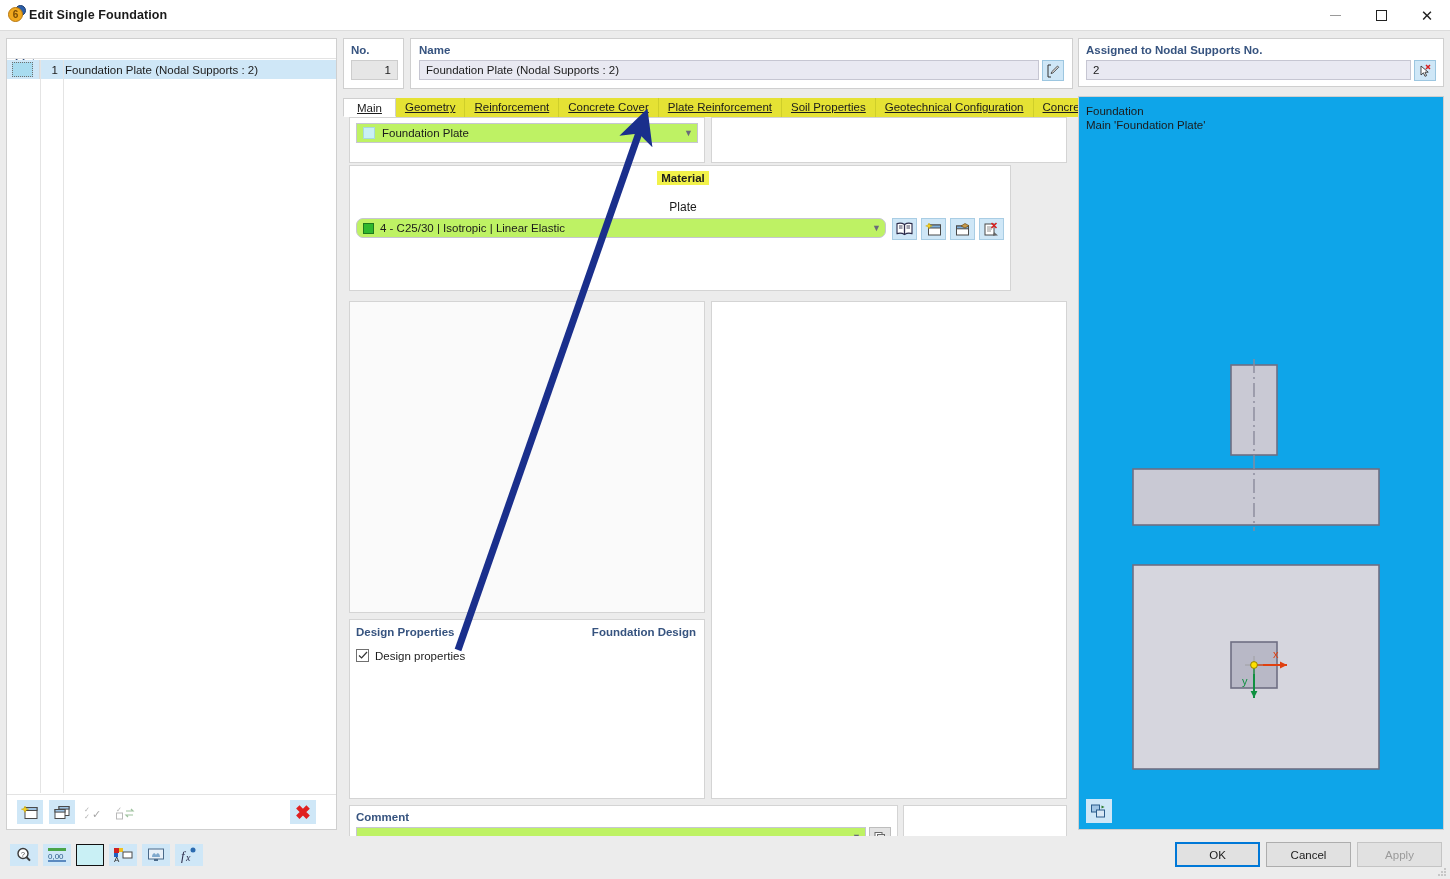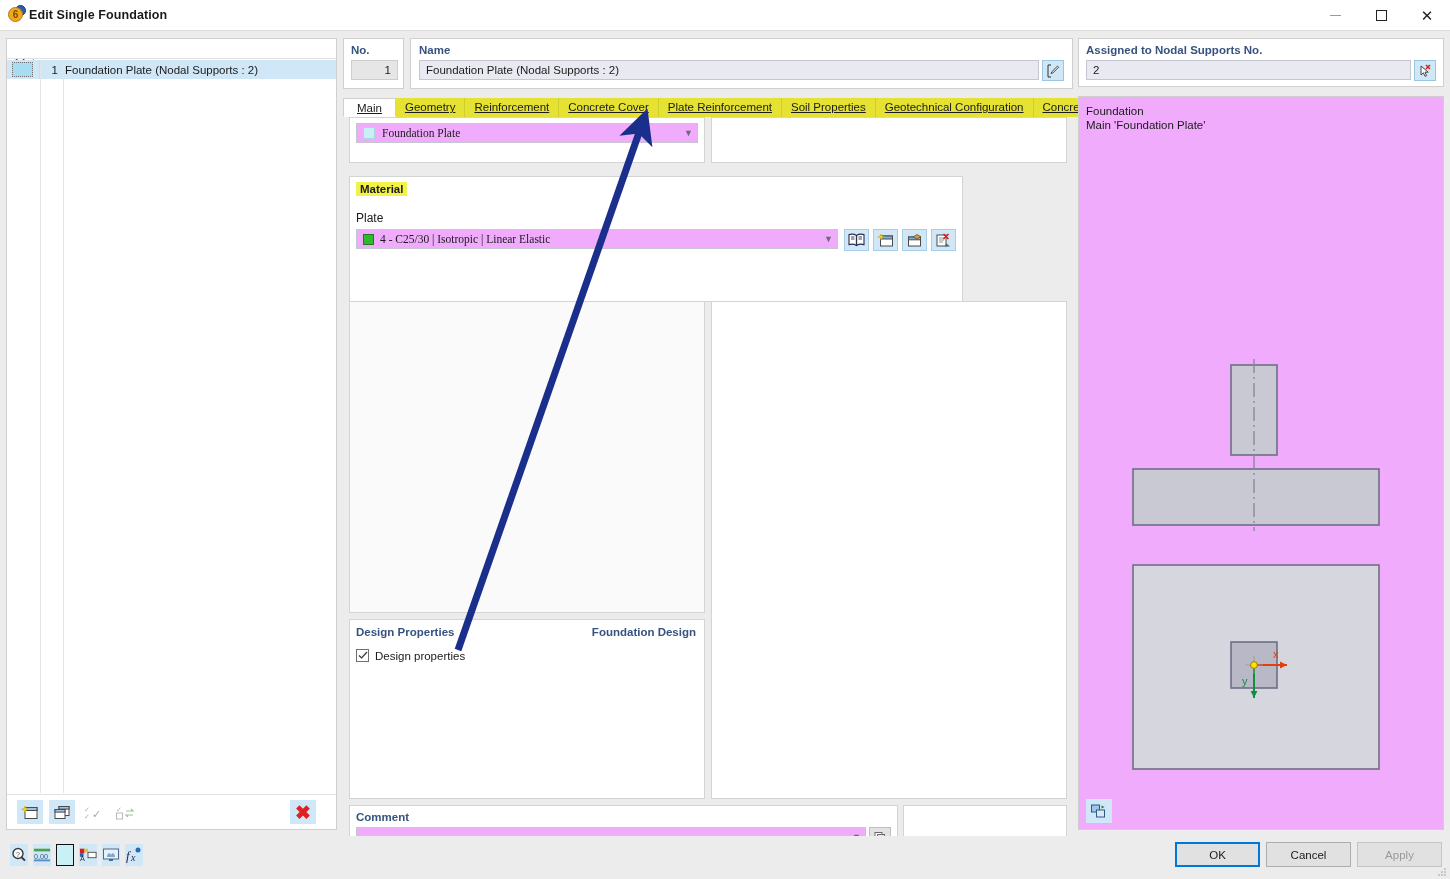--- a/index.html
+++ b/index.html
@@ -120,22 +120,22 @@
 
   .panel { position: absolute; background: #ffffff; border: 1px solid #d4d4d4; }
 
   .section-label {
     display: inline-block; background: #f2f24a; color: #1b1b1b;
     font-weight: bold; font-size: 11.5px; padding: 1px 4px;
   }
   .plain-label { color: #1b1b1b; font-size: 12px; }
 
   .combo {
-    height: 20px; background: #f0abfc; border: 1px solid #c6c6d2;
-    display: flex; align-items: center; padding: 0 4px 0 6px; position: relative; font-family: Liberation Serif, serif;
+    height: 20px; background: #bef264; border: 1px solid #c6c6d2;
+    display: flex; align-items: center; padding: 0 4px 0 6px; position: relative;
   }
   .combo .val { font-size: 11.5px; color: #1b1b1b; flex: 1; display: flex; align-items: center; }
   .chev { color: #6a6a7a; font-size: 9px; margin-left: 6px; }
   .sw-cyan { width: 12px; height: 12px; background: #c9f0f5; border: 1px solid #a9d8de; margin-right: 7px; flex: none; }
   .sw-green { width: 11px; height: 11px; background: #2eb82e; border: 1px solid #1d7a1d; margin-right: 6px; flex: none; }
 
   .matbtns { display: flex; gap: 4px; margin-left: 6px; }
   .matbtn {
     width: 25px; height: 22px; background: #cfe7f7; border: 1px solid #a9cde4;
     display: flex; align-items: center; justify-content: center;
@@ -148,31 +148,31 @@
     width: 13px; height: 13px; border: 1px solid #707070; background: #fff;
     display: flex; align-items: center; justify-content: center; flex: none; margin-right: 6px;
   }
   .chk svg { display: block; }
   .checkline span { font-size: 11.5px; color: #1b1b1b; }
 
   
   .right { position: absolute; left: 1078px; top: 38px; width: 366px; height: 792px; }
   .assign-card { position: absolute; left: 0; top: 0; width: 366px; height: 49px; background:#fff; border:1px solid #cfcfcf; padding: 5px 7px 0 7px; }
   .assign-row { display: flex; margin-top: 4px; gap: 3px; }
-  .preview-card { position: absolute; left: 0; top: 58px; width: 366px; height: 734px; background: #f0abfc; border: 1px solid #cfcfcf; }
+  .preview-card { position: absolute; left: 0; top: 58px; width: 366px; height: 734px; background: #0ea5e9; border: 1px solid #cfcfcf; }
   .prev-text { padding: 7px 0 0 7px; font-size: 11.5px; color: #1b1b1b; line-height: 14px; }
   .prev-btn {
     position: absolute; left: 7px; bottom: 6px; width: 26px; height: 24px;
     background: #cfe7f7; display: flex; align-items: center; justify-content: center;
   }
 
   
   .bottombar { position: absolute; left: 0; bottom: 0; width: 1450px; height: 43px; background: #ececec; }
   .status-tools { position: absolute; left: 10px; top: 8px; display: flex; gap: 5px; }
-  .stool { width: 18px; height: 22px; background: #cfe7f7; display: flex; align-items: center; justify-content: center; }
+  .stool { width: 28px; height: 22px; background: #cfe7f7; display: flex; align-items: center; justify-content: center; }
   .stool.white { background: #c9f0f5; border: 1.5px solid #111; }
 
   .dlg-btns { position: absolute; right: 8px; top: 6px; display: flex; gap: 6px; }
   .dlg-btn {
     width: 85px; height: 25px; font-size: 11.5px; color: #1b1b1b;
     background: #e1e1e1; border: 1px solid #adadad;
     display: flex; align-items: center; justify-content: center;
   }
   .dlg-btn.primary { background: #e1e1e1; border: 2px solid #0078d7; }
   .dlg-btn.disabled { color: #9a9a9a; border-color: #c4c4c4; background: #e1e1e1; }
@@ -290,27 +290,27 @@
           <div class="val">
             <span class="sw-cyan"></span>
             <span>Foundation Plate</span>
           </div>
           <span class="chev">▼</span>
         </div>
       </div>
 
       <div class="panel" style="left:368px; top:0; width:356px; height:46px;"></div>
 
-      <div class="panel" style="left:6px; top:59px; width:614px; height:126px;">
+      <div class="panel" style="left:6px; top:48px; width:662px; height:126px;text-align:center;">
         <div style="padding:5px 0 0 6px;">
           <span class="section-label">Material</span>
         </div>
         <div class="plain-label" style="margin:15px 0 0 6px;">Plate</div>
         <div style="display:flex; margin:4px 6px 0 6px;">
-          <div class="combo" style="flex:1;">
+          <div class="combo" style="flex:1;border-radius:7px;">
             <div class="val">
               <span class="sw-green"></span>
               <span>4 - C25/30 | Isotropic | Linear Elastic</span>
             </div>
             <span class="chev">▼</span>
           </div>
           <div class="matbtns">
             <div class="matbtn">
               <svg width="17" height="14" viewBox="0 0 17 14">
                 <path d="M8.5 2.5 C6 .8 3 1 1 1.6 v10 C3 11 6 10.8 8.5 12.5 C11 10.8 14 11 16 11.6 v-10 C14 1 11 .8 8.5 2.5 Z" fill="#fff" stroke="#2b2b4a" stroke-width="1.1"></path>

